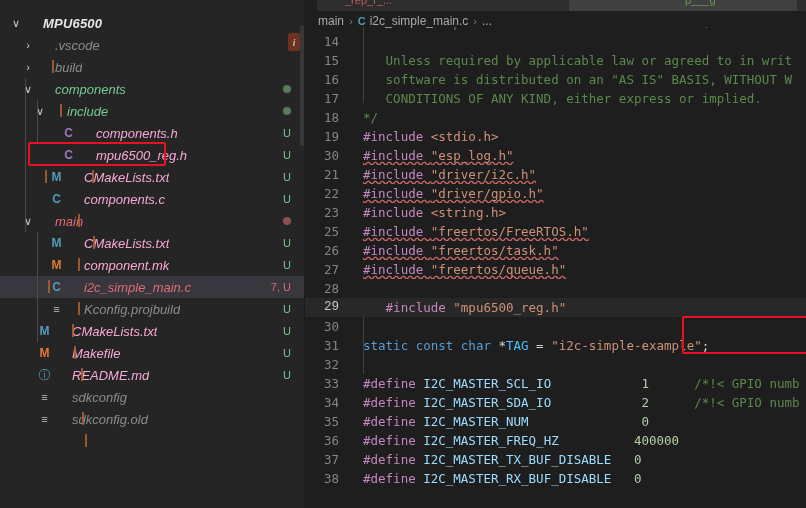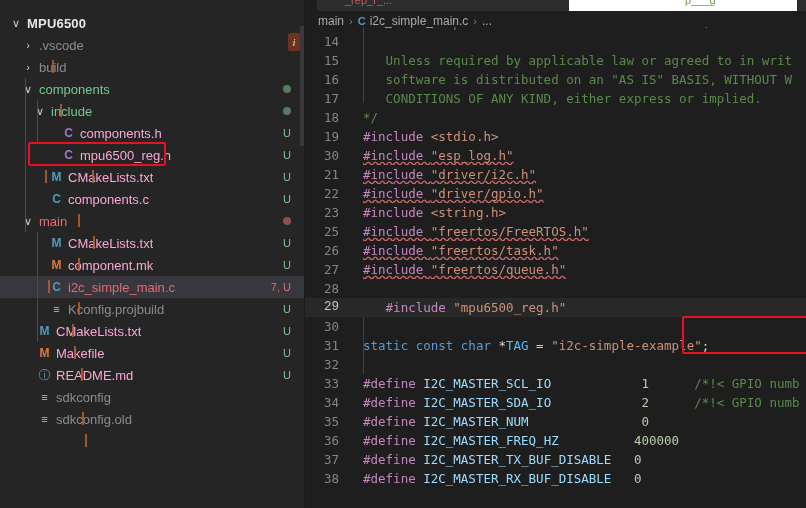--- a/index.html
+++ b/index.html
@@ -57,23 +57,24 @@
     font-size: 12px;
     font-family: "Liberation Sans", sans-serif;
   }
   .ficon.c-blue { color: #519aba; }
   .ficon.c-purple { color: #a074c4; }
   .ficon.m-blue { color: #519aba; }
   .ficon.m-orange { color: #e37933; }
   .ficon.info { color: #519aba; font-weight: normal; font-size: 12px; }
   .ficon.cfg { color: #c5c5c5; font-weight: normal; font-size: 11px; }
   .tlabel {
-    margin-left: 3px;
+    margin-left: 19px;
     overflow: hidden;
     text-overflow: ellipsis;
+    font-style: italic;
   }
   .tlabel.root { font-weight: bold; color: #e7e7e7; letter-spacing: 0.2px; }
   .tlabel.dim { color: #8c8c8c; }
   .tlabel.untracked { color: #f9a8d4; }
   .tlabel.mainfolder { color: #e06c75; }
   .tlabel.compfolder { color: #73c991; }
   .tlabel.sel { color: #e06c75; }
   .badge {
     margin-left: auto;
     font-size: 11px;
@@ -135,21 +136,21 @@
   }
   #tabstrip {
     position: absolute;
     left: 12px; top: 0; right: 0;
     height: 11px;
     background: #252526;
     overflow: hidden;
   }
   .tab-frag { position: absolute; top: 0; height: 11px; }
   #tab1 { left: 0; width: 252px; background: #2d2d2d; }
-  #tab2 { left: 252px; width: 228px; background: #ffffff; }
+  #tab2 { left: 252px; width: 228px; background: #404040; }
   #tab3 { left: 480px; width: 252px; background: #2d2d2d; }
   .tabtext {
     position: absolute;
     top: -6px;
     font-size: 11px;
     font-family: "Liberation Sans", sans-serif;
     white-space: nowrap;
   }
   .tabtext.red { color: #c05a5a; }
   .tabtext.green { color: #6a9955; }

